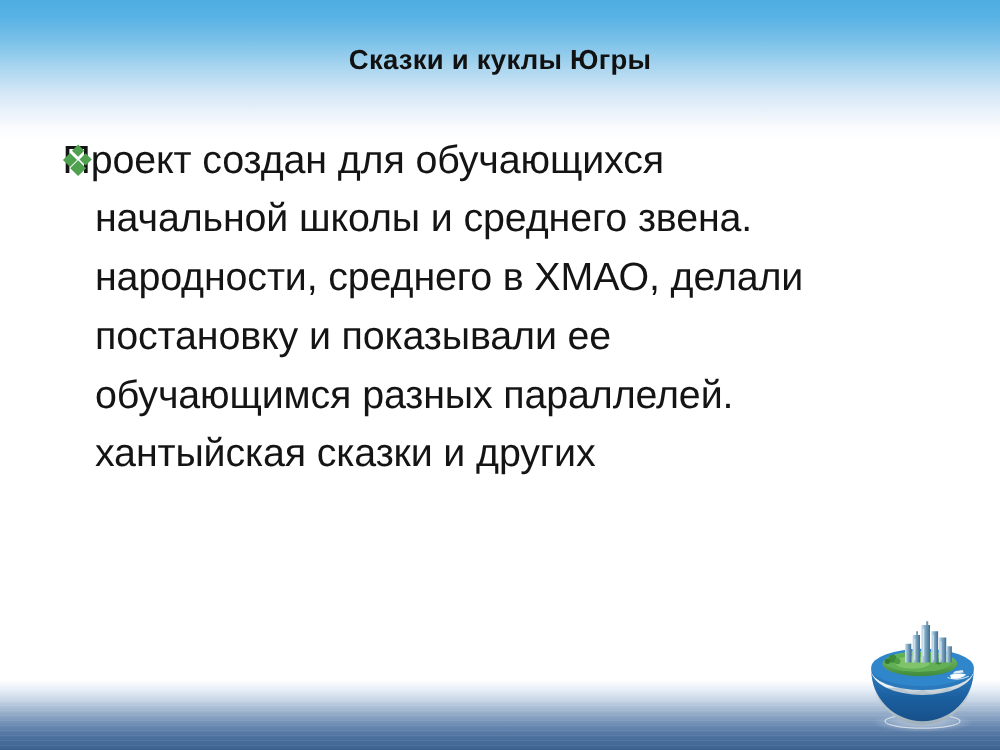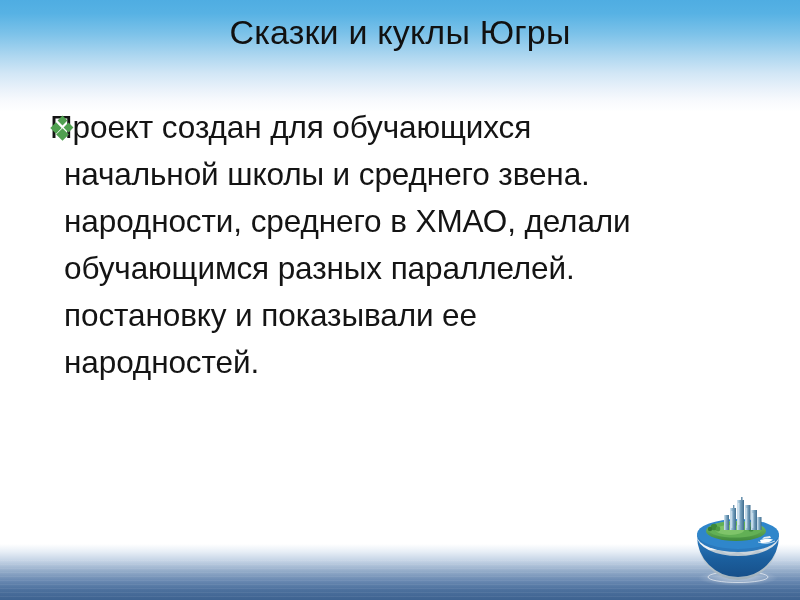--- a/index.html
+++ b/index.html
@@ -32,25 +32,25 @@
         #d3e7f6 66%,
         #eaf2fa 80%,
         #f8fafd 90%,
         #ffffff 100%);
   }
 
   
   #slide-title {
     position: absolute;
     left: 0;
-    top: 14px;
+    top: 30px;
     width: 800px;
     text-align: center;
-    font-size: 34px;
-    font-weight: normal;
+    font-size: 22px;
+    font-weight: bold;
     color: #111111;
     letter-spacing: 0.2px;
     line-height: 36px;
     font-family: "Liberation Sans", sans-serif;
   }
 
   
   #body-block {
     position: absolute;
     left: 50px;
@@ -64,21 +64,21 @@
     line-height: 47px;
     white-space: nowrap;
   }
   .body-text {
     display: inline-block;
     font-size: 31.5px;
     line-height: 47px;
     color: #141414;
     font-family: "Liberation Sans", sans-serif;
     letter-spacing: -0.1px;
-    margin-left: 14px;
+    margin-left: 26px;
   }
   .body-row.first .body-text {
     margin-left: 0;
   }
 
   
   #bullet-marker {
     position: absolute;
     left: 2px;
     top: 13px;
@@ -159,27 +159,27 @@
       <span class="body-text">Проект создан для обучающихся</span>
     </div>
 
     <div class="body-row">
       <span class="body-text">начальной школы и среднего звена.</span>
     </div>
     <div class="body-row">
       <span class="body-text">народности, среднего в ХМАО, делали</span>
     </div>
     <div class="body-row">
+      <span class="body-text">постановку и показывали ее</span>
+    </div>
+    <div class="body-row">
       <span class="body-text">обучающимся разных параллелей.</span>
     </div>
     <div class="body-row">
-      <span class="body-text">постановку и показывали ее</span>
-    </div>
-    <div class="body-row">
-      <span class="body-text">народностей.</span>
+      <span class="body-text">хантыйская сказки и других</span>
     </div>
 
   </div>
 
   <div id="sea-gradient"></div>
   <div id="sea-shimmer"></div>
 
   <div id="globe-image">
     <svg width="100" height="92" viewBox="0 0 100 92" xmlns="http://www.w3.org/2000/svg">
       <defs>

